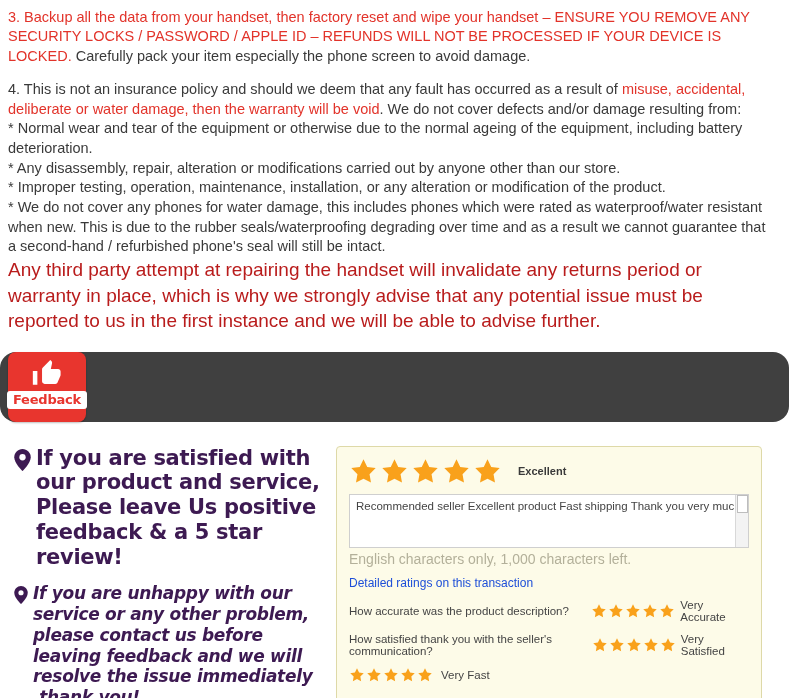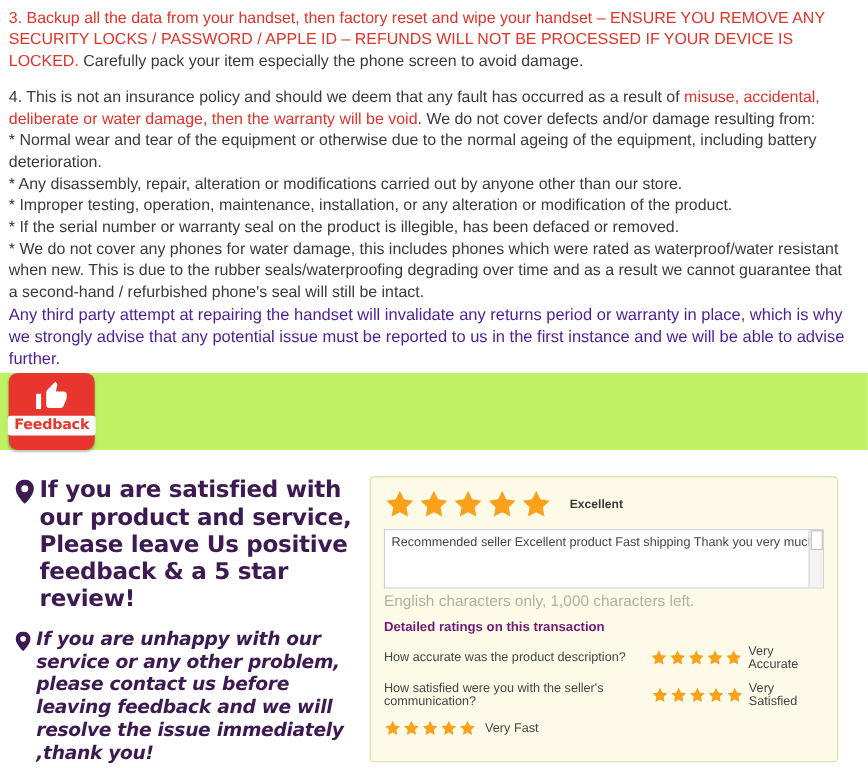--- a/index.html
+++ b/index.html
@@ -37,33 +37,34 @@
 
   .bullets {
     font-size: 14.5px;
     line-height: 1.36;
     color: #3a3a3a;
     margin: 0;
   }
   .bullet { margin: 0 0 0 0; }
 
   .redblock {
-    color: #4c1d95;
-    font-size: 15px;
+    color: #b91c1c;
+    font-size: 19px;
     line-height: 1.34;
     margin: 0;
   }
 
   
   .green-banner {
     position: relative;
-    margin-top: 2px;
+    margin-top: 18px;
     height: 70px;
-    background: #bef264;
+    background: #404040;
     width: 789px;
+    border-radius: 16px;
   }
   .thumb-badge {
     position: absolute;
     left: 8px;
     top: 0px;
     width: 78px;
     height: 70px;
     background: #e8352e;
     border-radius: 8px;
     box-shadow: 0 1px 2px rgba(0,0,0,0.25);
@@ -184,22 +185,22 @@
     border: 1px solid #bdbdbd;
   }
   .char-note {
     font-size: 14px;
     color: #b3b09a;
     margin-top: 3px;
     margin-bottom: 9px;
   }
   .detailed-title {
     font-size: 12px;
-    font-weight: bold;
-    color: #701a75;
+    font-weight: normal;
+    color: #1d4ed8;
     margin-bottom: 9px;
   }
   .rating-line {
     display: flex;
     align-items: center;
     font-size: 11.5px;
     color: #444;
     margin-bottom: 10px;
   }
   .rating-q { width: 250px; }
@@ -218,21 +219,20 @@
     </p>
 
     <p class="para tight">
       <span class="dark">4. This is not an insurance policy and should we deem that any fault has occurred as a result of </span><span class="red">misuse, accidental, deliberate or water damage, then the warranty will be void</span><span class="dark">. We do not cover defects and/or damage resulting from:</span>
     </p>
 
     <div class="bullets">
       <div class="bullet">* Normal wear and tear of the equipment or otherwise due to the normal ageing of the equipment, including battery deterioration.</div>
       <div class="bullet">* Any disassembly, repair, alteration or modifications carried out by anyone other than our store.</div>
       <div class="bullet">* Improper testing, operation, maintenance, installation, or any alteration or modification of the product.</div>
-      <div class="bullet">* If the serial number or warranty seal on the product is illegible, has been defaced or removed.</div>
       <div class="bullet">* We do not cover any phones for water damage, this includes phones which were rated as waterproof/water resistant when new. This is due to the rubber seals/waterproofing degrading over time and as a result we cannot guarantee that a second-hand / refurbished phone's seal will still be intact.</div>
     </div>
 
     <div class="redblock">Any third party attempt at repairing the handset will invalidate any returns period or warranty in place, which is why we strongly advise that any potential issue must be reported to us in the first instance and we will be able to advise further.</div>
   </div>
 
   <div class="green-banner">
     <div class="thumb-badge">
       <svg class="thumb-icon" viewBox="0 0 24 24">
         <path fill="#ffffff" d="M2,10.5h3.2v9.8H2V10.5z M21.6,10.9c0-1-0.8-1.8-1.8-1.8h-5.1l0.8-3.7c0-0.2,0.1-0.4,0.1-0.6c0-0.5-0.2-0.9-0.5-1.2 l-0.8-0.8L9.1,8.1C8.7,8.4,8.5,8.9,8.5,9.4v8.5c0,1,0.8,1.8,1.8,1.8h7.6c0.7,0,1.4-0.4,1.6-1.1l2-4.7c0.1-0.2,0.1-0.3,0.1-0.5V10.9z"></path>
@@ -319,21 +319,21 @@
                 <svg width="16" height="16" viewBox="0 0 24 24">
                   <path fill="#f9a11b" d="M12 1.8l3.1 6.4 7 1-5.1 5 1.2 7-6.2-3.3-6.2 3.3 1.2-7-5.1-5 7-1z"></path>
                 </svg>
                 <svg width="16" height="16" viewBox="0 0 24 24">
                   <path fill="#f9a11b" d="M12 1.8l3.1 6.4 7 1-5.1 5 1.2 7-6.2-3.3-6.2 3.3 1.2-7-5.1-5 7-1z"></path>
                 </svg>
               </div>
               <div class="rating-val">Very Accurate</div>
             </div>
             <div class="rating-line">
-              <div class="rating-q">How satisfied were you with the seller's communication?</div>
+              <div class="rating-q">How satisfied thank you with the seller's communication?</div>
               <div class="rating-stars">
                 <svg width="16" height="16" viewBox="0 0 24 24">
                   <path fill="#f9a11b" d="M12 1.8l3.1 6.4 7 1-5.1 5 1.2 7-6.2-3.3-6.2 3.3 1.2-7-5.1-5 7-1z"></path>
                 </svg>
                 <svg width="16" height="16" viewBox="0 0 24 24">
                   <path fill="#f9a11b" d="M12 1.8l3.1 6.4 7 1-5.1 5 1.2 7-6.2-3.3-6.2 3.3 1.2-7-5.1-5 7-1z"></path>
                 </svg>
                 <svg width="16" height="16" viewBox="0 0 24 24">
                   <path fill="#f9a11b" d="M12 1.8l3.1 6.4 7 1-5.1 5 1.2 7-6.2-3.3-6.2 3.3 1.2-7-5.1-5 7-1z"></path>
                 </svg>

